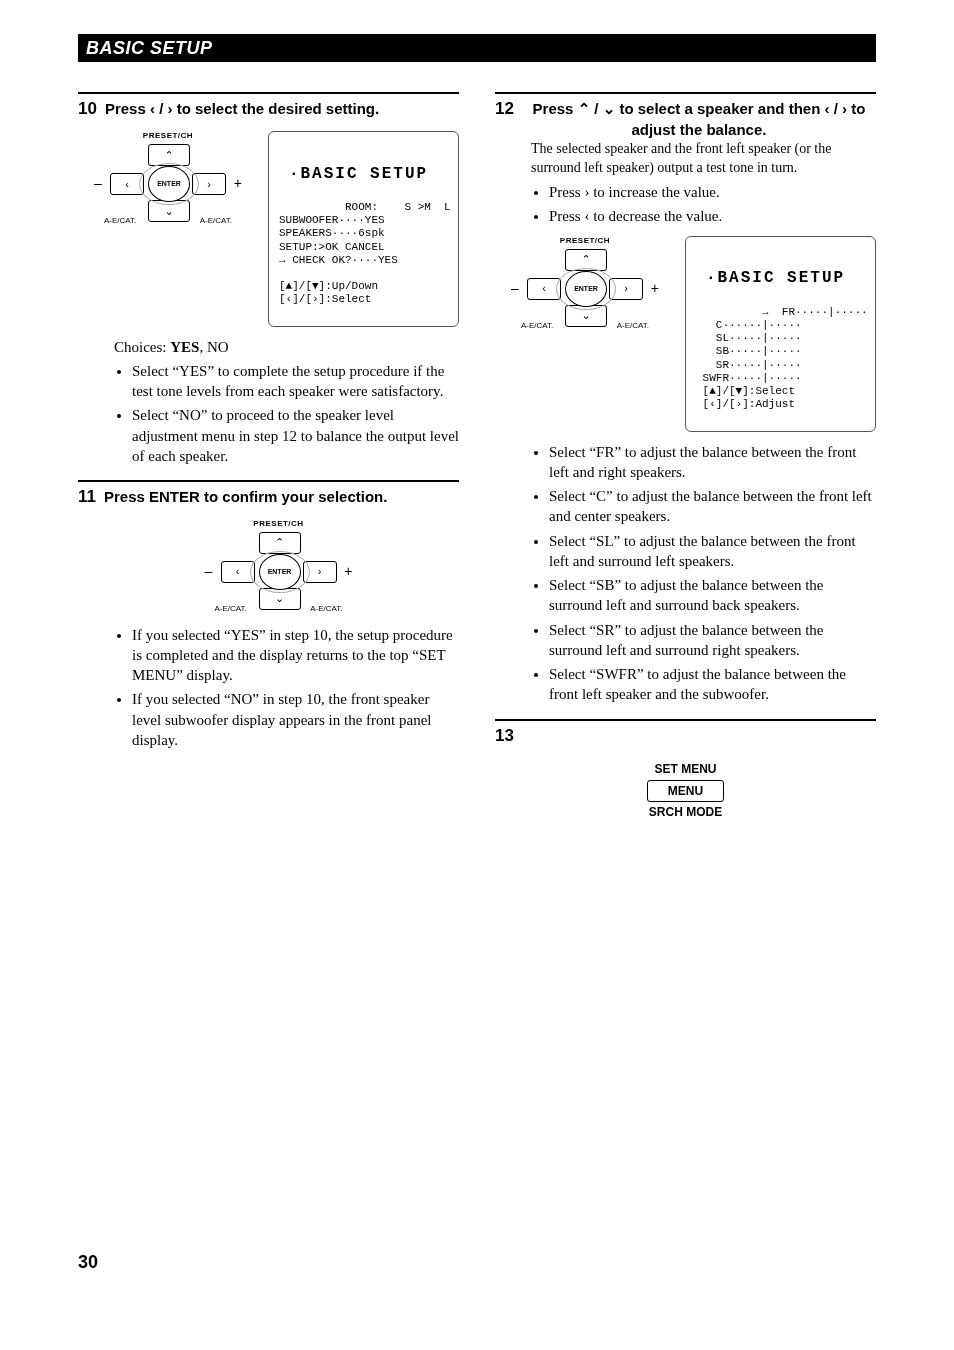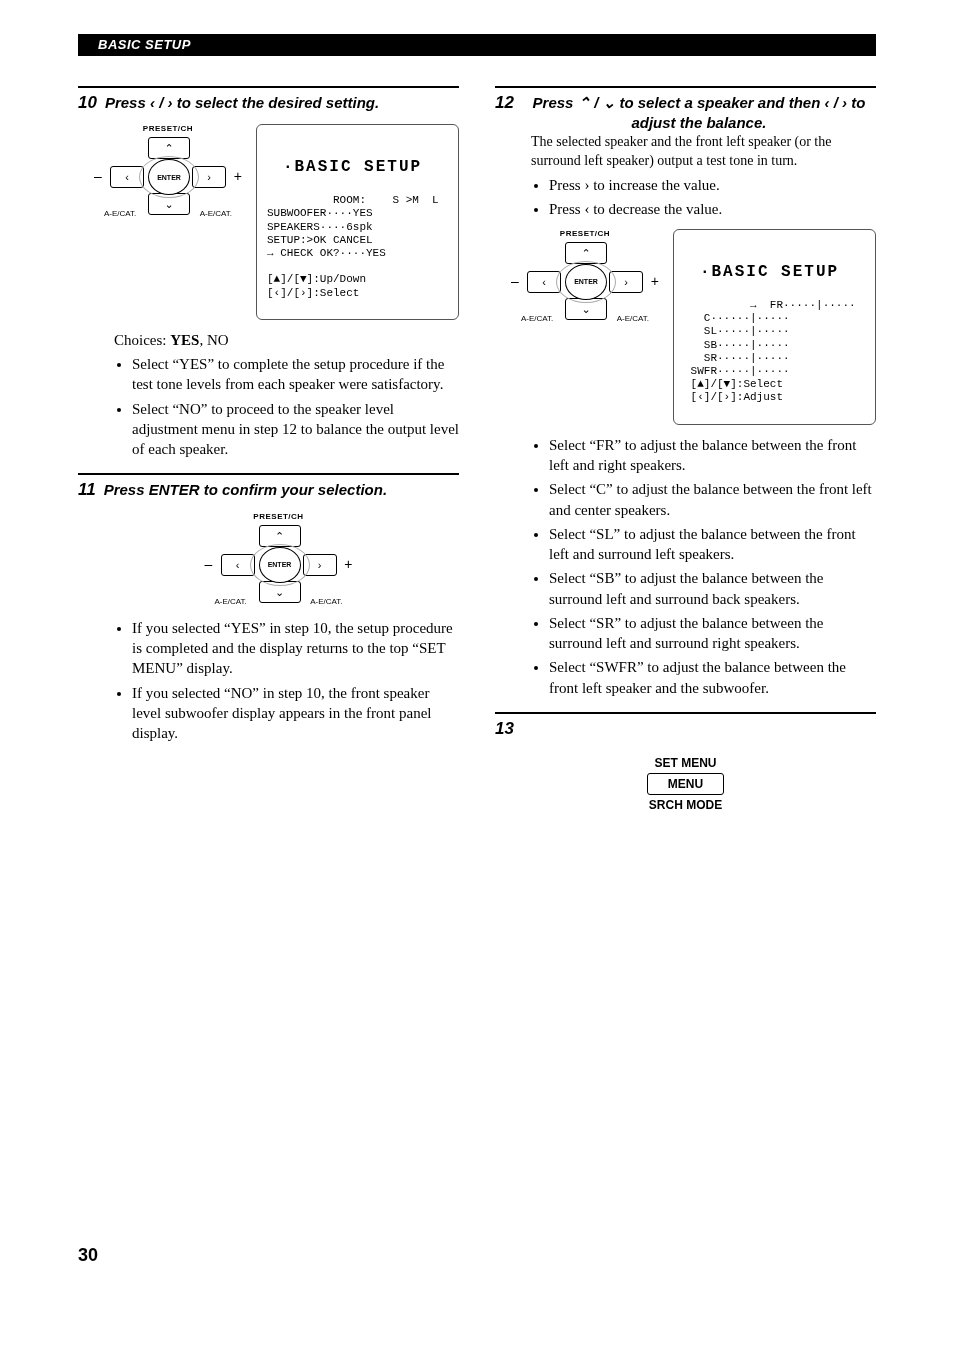--- a/index.html
+++ b/index.html
@@ -11,22 +11,22 @@
     box-sizing: border-box;
     color: #000;
     line-height: 1.35;
   }
   .header-bar {
     background: #000;
     color: #fff;
     font-family: Arial, Helvetica, sans-serif;
     font-weight: bold;
     font-style: italic;
-    font-size: 13px;
-    padding: 2px 20px;
+    font-size: 18px;
+    padding: 2px 8px;
     letter-spacing: 0.5px;
   }
   .columns {
     display: flex;
     gap: 36px;
     margin-top: 30px;
   }
   .col {
     flex: 1;
     min-width: 0;
@@ -34,21 +34,20 @@
   .step {
     border-top: 2px solid #000;
     padding-top: 4px;
     margin-bottom: 14px;
   }
   .step-line {
     display: flex;
     align-items: baseline;
     gap: 8px;
     font-family: Arial, Helvetica, sans-serif;
-    font-style: italic;
   }
   .step-num {
     font-weight: bold;
     font-size: 17px;
   }
   .step-title {
     font-weight: bold;
     font-size: 15px;
     text-align: center;
   }
@@ -63,21 +62,21 @@
   ul.bullets {
     margin: 4px 0 8px 36px;
     padding-left: 18px;
   }
   ul.bullets li {
     margin-bottom: 4px;
   }
   .figure-row {
     display: flex;
     align-items: flex-start;
-    gap: 18px;
+    gap: 30px;
     margin: 10px 0 10px 20px;
   }
   .dpad-wrap {
     font-family: Arial, sans-serif;
     font-size: 8px;
     text-align: center;
   }
   .dpad-label-top { font-weight: bold; letter-spacing: 0.5px; margin-bottom: 2px; }
   .dpad {
     position: relative;

